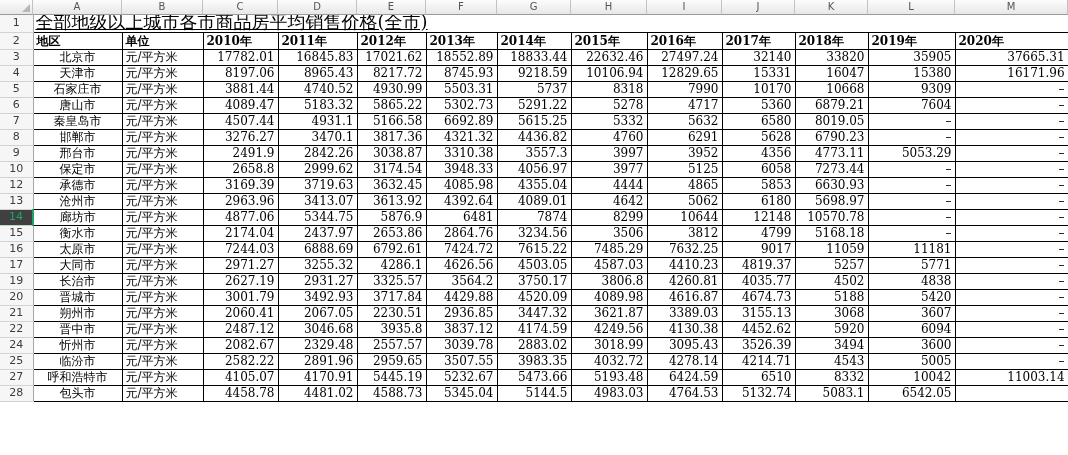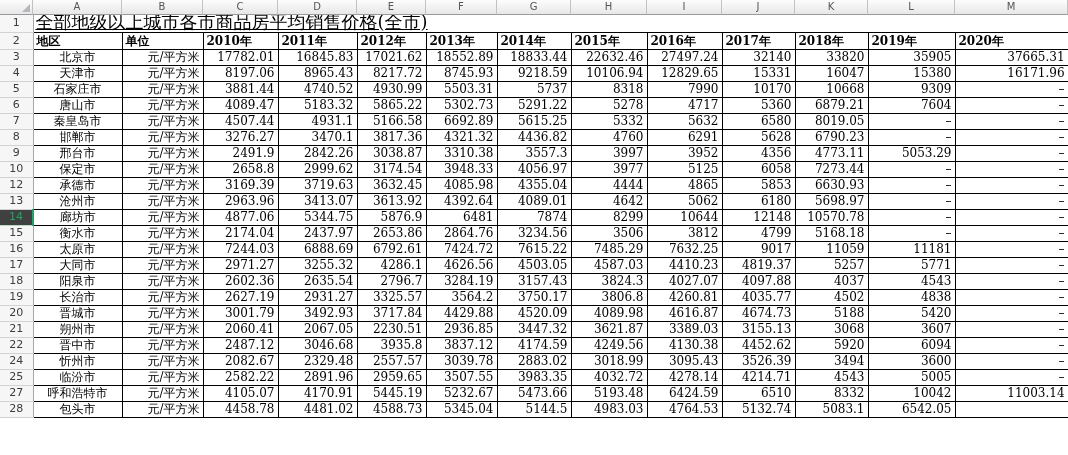--- a/index.html
+++ b/index.html
@@ -34,21 +34,21 @@
     background:#f6f6f6; border-right:1px solid #a8a8a8; border-bottom:1px solid #d2d2d2;
     text-align:center; font-family:"DejaVu Sans","Liberation Sans",sans-serif;
     font-size:11px; color:#3c3c3c; padding:0 1px;
   }
   td.gutter.selected { background:#404040; color:#21a366; border-bottom:1px solid #b9d9c0; }
   td.title-cell { border:none; background:#fff; padding-left:2px; }
   .title-text { font-size:18px; text-decoration:underline; }
   td.data { border:1px solid #000; background:#fff; }
   tr.header-row td.data { font-weight:bold; }
   td.c0 { text-align:center; }
-  td.c1 { text-align:right; }
+  td.c1 { text-align:left; }
   td.num { text-align:right; }
   td.sel-left { border-left:2px solid #21a366; }
 </style>
 </head>
 <body>
 
 <div id="screen">
   <div class="col-strip">
     <div class="corner" style="width:33px"></div>
 
@@ -322,36 +322,20 @@
           <td class="data num">4626.56</td>
           <td class="data num">4503.05</td>
           <td class="data num">4587.03</td>
           <td class="data num">4410.23</td>
           <td class="data num">4819.37</td>
           <td class="data num">5257</td>
           <td class="data num">5771</td>
           <td class="data num">–</td>
         </tr>
         <tr>
-          <td class="gutter">18</td>
-          <td class="data c0">阳泉市</td>
-          <td class="data c1">元/平方米</td>
-          <td class="data num">2602.36</td>
-          <td class="data num">2635.54</td>
-          <td class="data num">2796.7</td>
-          <td class="data num">3284.19</td>
-          <td class="data num">3157.43</td>
-          <td class="data num">3824.3</td>
-          <td class="data num">4027.07</td>
-          <td class="data num">4097.88</td>
-          <td class="data num">4037</td>
-          <td class="data num">4543</td>
-          <td class="data num">–</td>
-        </tr>
-        <tr>
           <td class="gutter">19</td>
           <td class="data c0">长治市</td>
           <td class="data c1">元/平方米</td>
           <td class="data num">2627.19</td>
           <td class="data num">2931.27</td>
           <td class="data num">3325.57</td>
           <td class="data num">3564.2</td>
           <td class="data num">3750.17</td>
           <td class="data num">3806.8</td>
           <td class="data num">4260.81</td>

